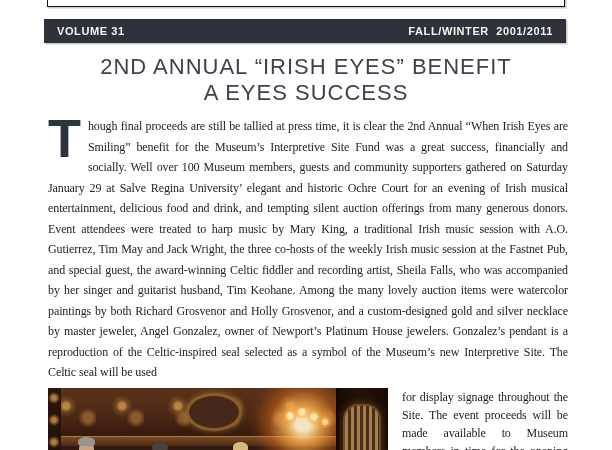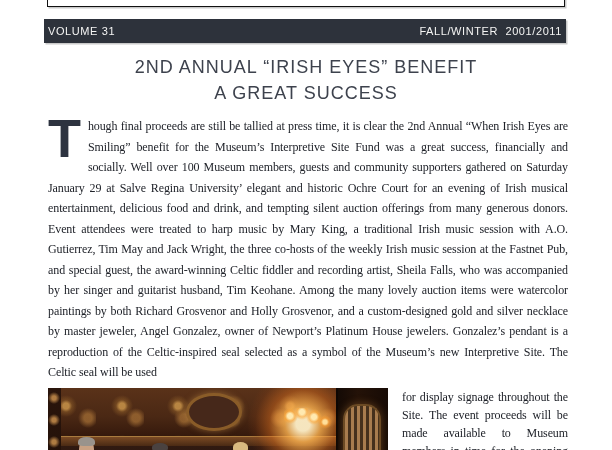--- a/index.html
+++ b/index.html
@@ -14,33 +14,33 @@
     position:absolute;left:47px;top:-30px;width:516px;height:35px;
     background:#fff;border:1.6px solid #111;
     box-shadow:1.5px 1.5px 0 #c9c9c9;
   }
 
   
   .masthead-bar{
     position:absolute;left:44px;top:19px;width:522px;height:24px;
     background:#2d323b;color:#f5f5f4;
     display:flex;align-items:center;justify-content:space-between;
-    box-sizing:border-box;padding:0 4px;
+    box-sizing:border-box;padding:0 13px;
     font-family:"Liberation Sans", sans-serif;
-    font-size:11px;font-weight:400;letter-spacing:.6px;
+    font-size:11px;font-weight:700;letter-spacing:.6px;
     box-shadow:1.5px 1.5px 0 #c9c9c9;
   }
   .masthead-bar .issue{white-space:pre;}
 
   
   .title{
     position:absolute;left:46px;top:54px;width:520px;margin:0;
     text-align:center;
     font-family:"Liberation Sans", sans-serif;
-    font-weight:400;font-size:18px;line-height:26px;
+    font-weight:400;font-size:22px;line-height:26px;
     color:#3d424d;letter-spacing:1px;
   }
 
   
   .article{
     position:absolute;left:48px;top:116px;width:520px;
     font-size:12px;line-height:20.5px;letter-spacing:-0.1px;
     color:#20232a;text-align:justify;
   }
   .dropcap{
@@ -127,21 +127,21 @@
 
   <div class="top-box-remnant"></div>
 
   <div class="masthead-bar">
     <span class="volume">VOLUME 31</span>
     <span class="issue">FALL/WINTER  2001/2011</span>
   </div>
 
   <h1 class="title">
     <span>2ND ANNUAL “IRISH EYES” BENEFIT</span><br>
-    <span>A GREAT SUCCESS</span>
+    <span>A EYES SUCCESS</span>
   </h1>
 
   <div class="article">
     <span class="dropcap">T</span><span class="body-text">hough final proceeds are still be tallied at press time, it is clear the 2nd Annual “When Irish Eyes are Smiling” benefit for the Museum’s Interpretive Site Fund was a great success, financially and socially.  Well over 100 Museum members, guests and community supporters gathered on Saturday January 29 at Salve Regina University’ elegant and historic Ochre Court for an evening of Irish musical entertainment, delicious food and drink, and tempting silent auction offerings from many generous donors.  Event attendees were treated to harp music by Mary King, a traditional Irish music session with A.O. Gutierrez, Tim May and Jack Wright, the three co-hosts of the weekly Irish music session at the Fastnet Pub, and special guest, the award-winning Celtic fiddler and recording artist, Sheila Falls, who was accompanied by her singer and guitarist husband, Tim Keohane.  Among the many lovely auction items were watercolor paintings by both Richard Grosvenor and Holly Grosvenor, and a custom-designed gold and silver necklace by master jeweler, Angel Gonzalez, owner of Newport’s Platinum House jewelers.  Gonzalez’s pendant is a reproduction of the Celtic-inspired seal selected as a symbol of the Museum’s new Interpretive Site. The Celtic seal will be used</span>
     <div class="photo-row">
 
       <div class="photo">
         <div class="ph-frieze"></div>
         <div class="ph-cartouche"></div>
         <div class="ph-shelf"></div>

